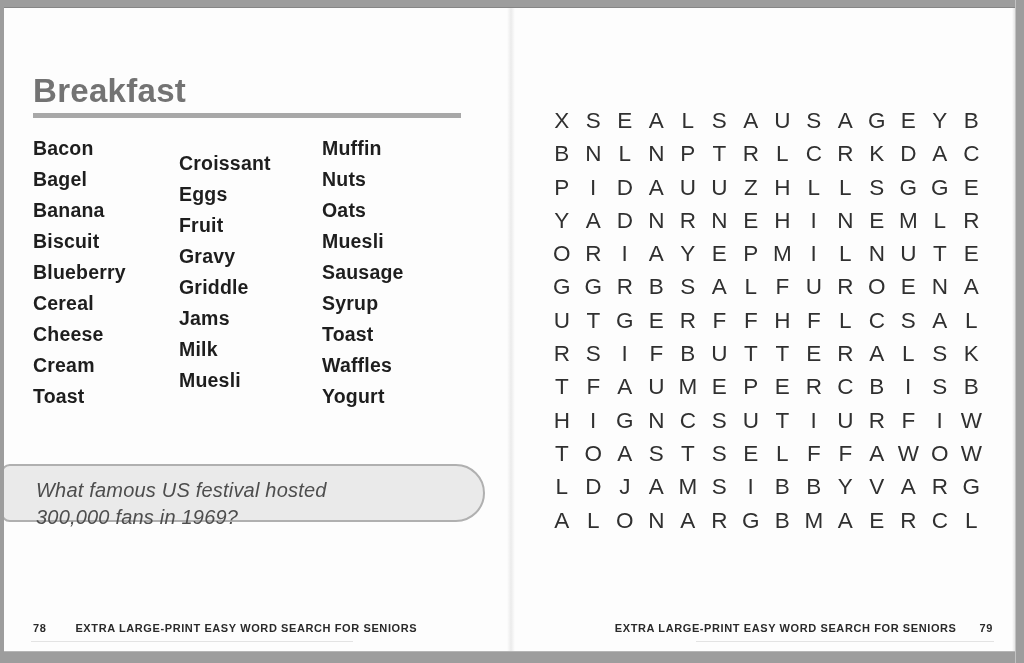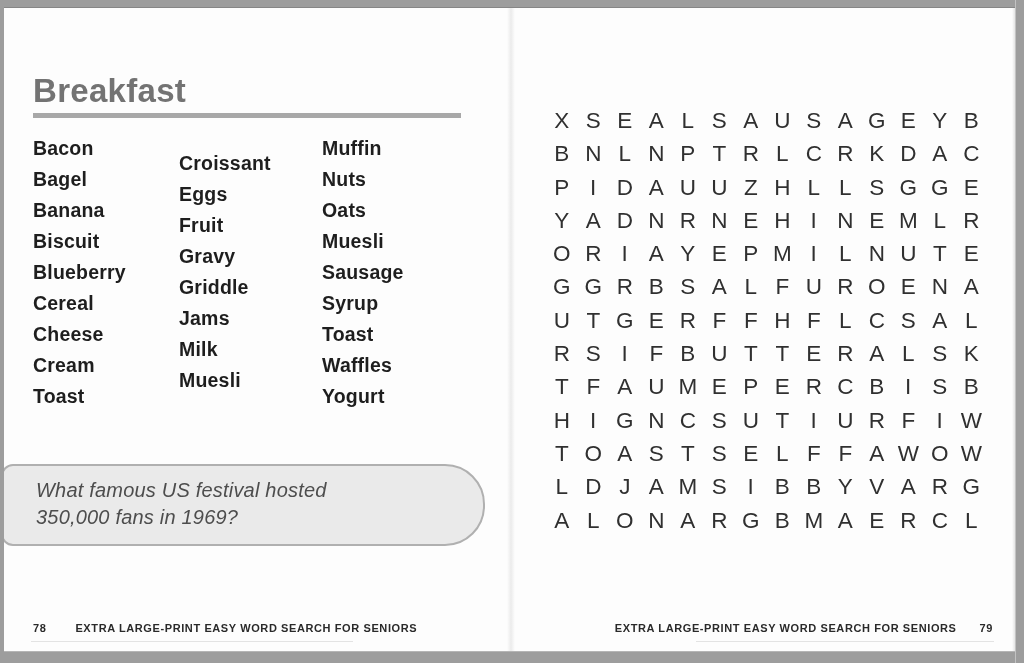--- a/index.html
+++ b/index.html
@@ -30,21 +30,21 @@
   
   .puzzle-title{position:absolute;left:33px;top:74px;margin:0;font-size:33px;font-weight:bold;
                 color:#737373;letter-spacing:0.3px;line-height:1;}
   .title-rule{position:absolute;left:33px;top:113px;width:428px;height:5px;background:var(--rule-gray);}
   .word-list{position:absolute;left:33px;top:133px;display:flex;}
   .word-col{display:flex;flex-direction:column;}
   .word-col:nth-child(1){width:146px;}
   .word-col:nth-child(2){width:143px;margin-top:15px;}
   .word{font-size:19.5px;line-height:31px;color:var(--ink);letter-spacing:0.2px;font-weight:700;}
 
-  .trivia-box{position:absolute;left:1px;top:464px;width:484px;height:82px;box-sizing:border-box;
+  .trivia-box{position:absolute;left:1px;top:464px;width:484px;height:58px;box-sizing:border-box;
               background:var(--trivia-fill);border:2px solid var(--trivia-border);
               border-radius:12px 40px 40px 12px;padding:11px 0 0 33px;}
   .trivia-line{font-style:italic;font-size:20px;line-height:27px;color:#4d4d4d;letter-spacing:0.2px;}
 
   .footer{position:absolute;top:622px;display:flex;align-items:flex-end;z-index:6;}
   .footer-left{left:33px;gap:29px;}
   .footer-right{right:31px;gap:23px;}
   .footer .pgnum,.footer .running{font-size:11px;font-weight:bold;color:#2a2a2a;letter-spacing:0.6px;}
   .footer-rule{position:absolute;top:641px;height:1px;background:#e3e3e3;z-index:6;}
   .footer-rule.left{left:31px;width:322px;}
@@ -97,21 +97,21 @@
           <div class="word">Sausage</div>
           <div class="word">Syrup</div>
           <div class="word">Toast</div>
           <div class="word">Waffles</div>
           <div class="word">Yogurt</div>
         </div>
       </div>
 
     <div class="trivia-box">
       <div class="trivia-line">What famous US festival hosted</div>
-      <div class="trivia-line">350,000 fans in 1969?</div>
+      <div class="trivia-line">300,000 fans in 1969?</div>
     </div>
 
     <div class="footer footer-left">
       <span class="pgnum">78</span>
       <span class="running">EXTRA LARGE-PRINT EASY WORD SEARCH FOR SENIORS</span>
     </div>
     <div class="footer-rule left"></div>
   </section>
 
   <section>

